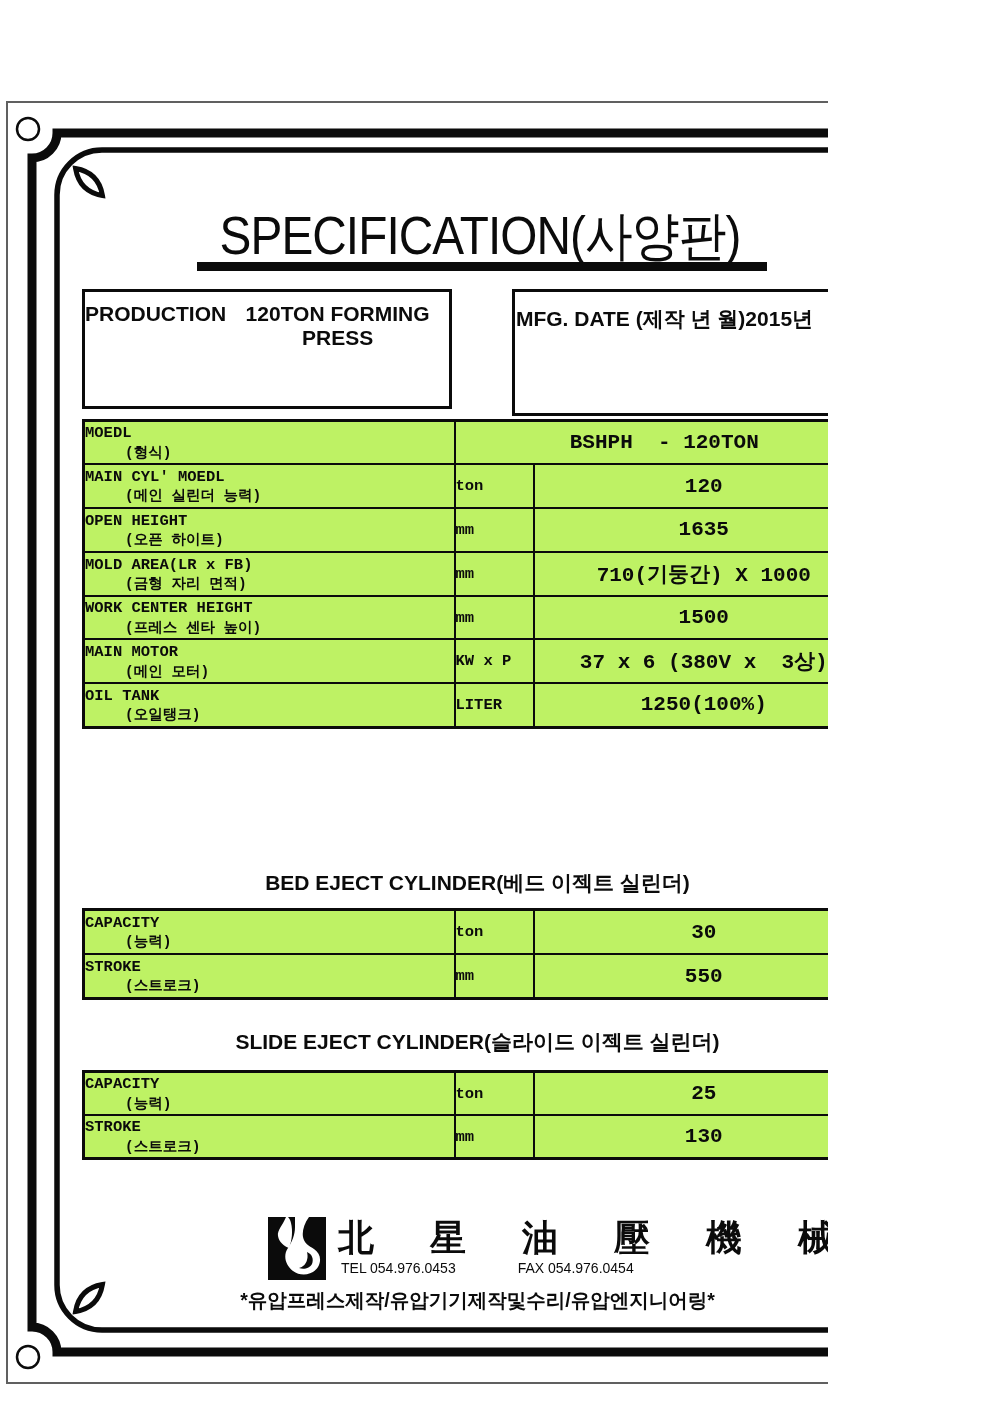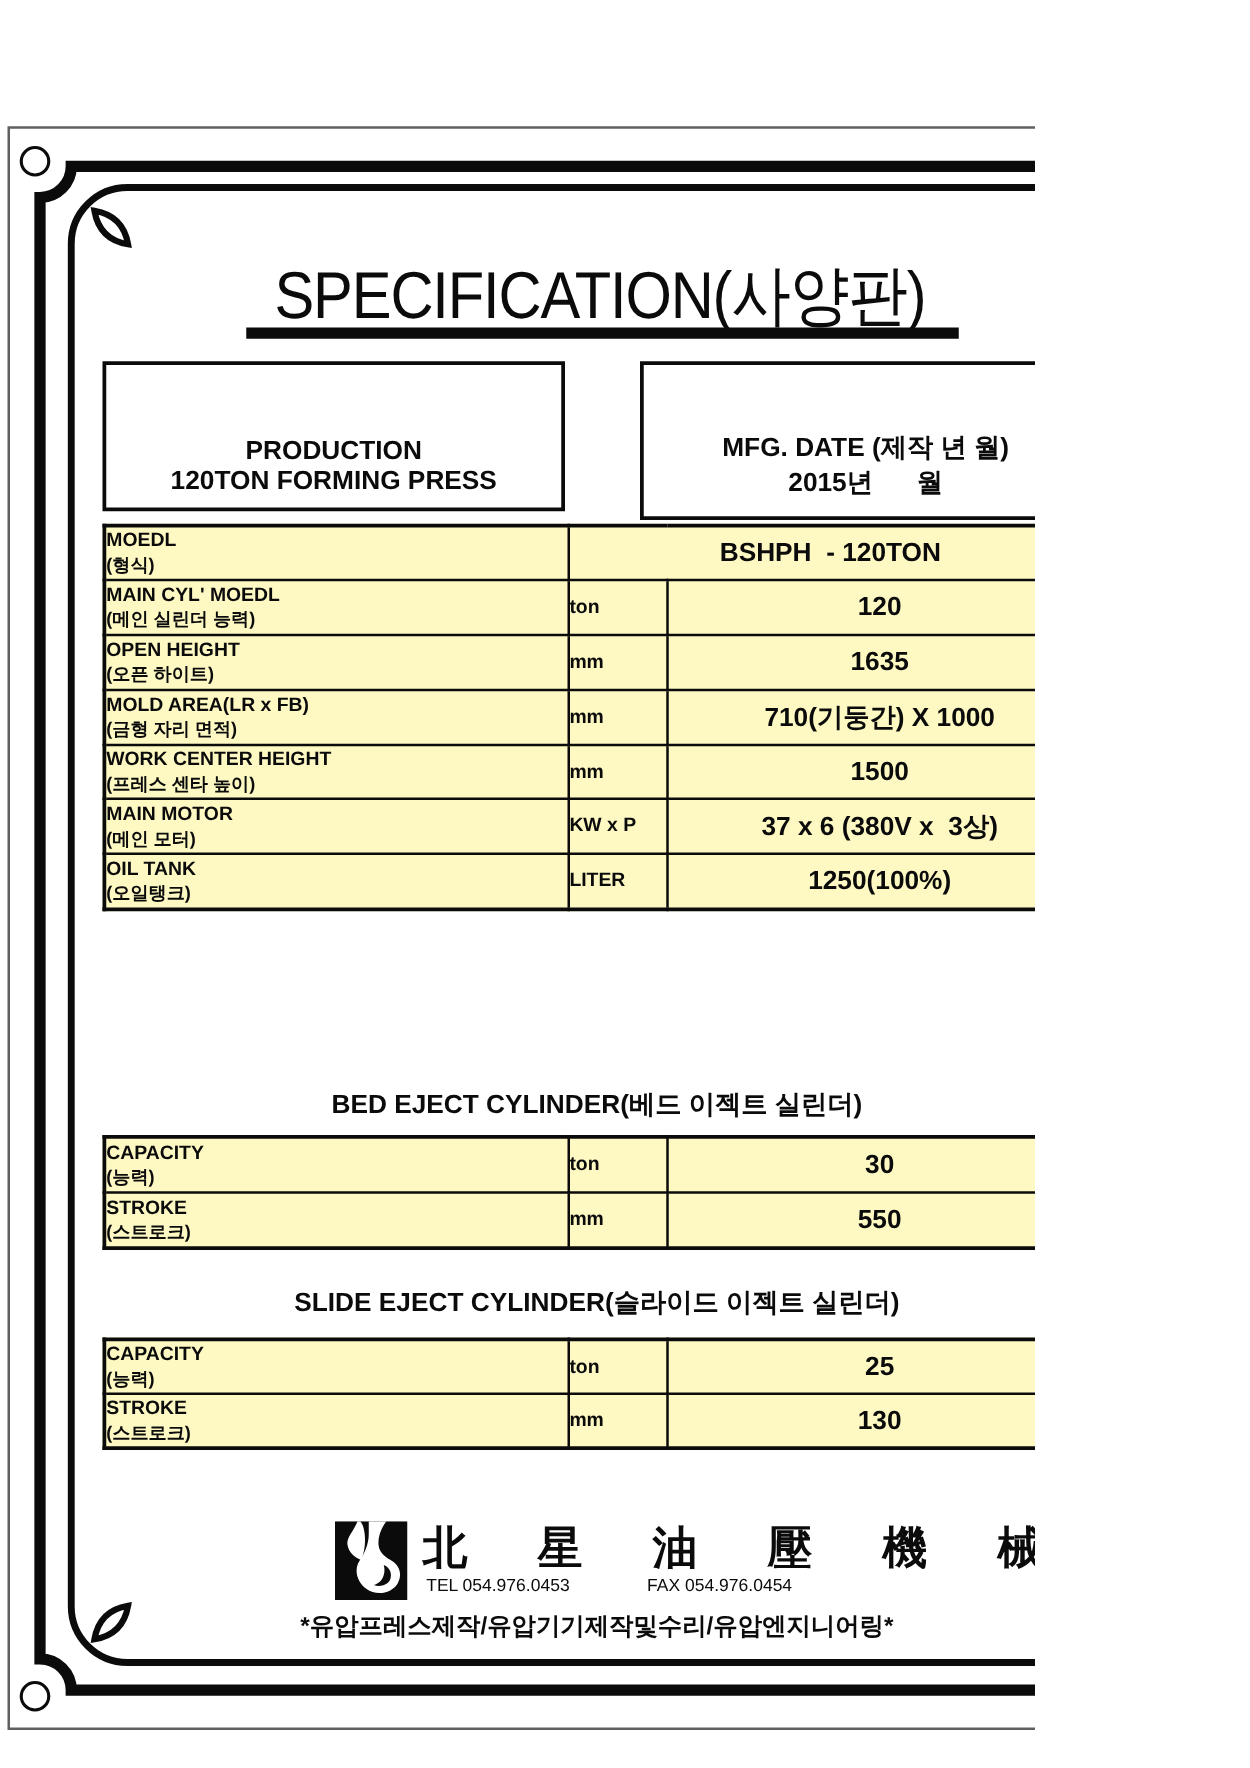--- a/index.html
+++ b/index.html
@@ -9,33 +9,33 @@
 
   .abs{position:absolute;}
 
   
   #title{left:57px;top:201px;width:846px;text-align:center;font-size:53px;
          font-weight:400;letter-spacing:-1px;white-space:pre;
          transform:scaleX(0.9);transform-origin:50% 50%;}
   #title-underline{left:197px;top:262px;width:570px;height:9px;background:#0b0b0b;}
 
   
-  .topbox{border:3px solid #0b0b0b;background:#fff;display:flex;flex-direction:column;
-          justify-content:flex-end;text-align:center;font-weight:700;font-size:21px;}
+  .topbox{border:3px solid #0b0b0b;background:#fff;display:flex;flex-direction:row;
+          justify-content:center;text-align:center;font-weight:700;font-size:21px;}
   #production-box{left:82px;top:289px;width:364px;height:95px;padding:10px 0 9px 0;}
   #mfg-box{left:512px;top:289px;width:355px;height:95px;padding:13px 0 13px 0;}
   .pre{white-space:pre;}
 
   
-  table.spec{border-collapse:collapse;table-layout:fixed;background:#fef9c3;}
+  table.spec{border-collapse:collapse;table-layout:fixed;background:#bef264;font-family:Liberation Mono, monospace;}
   table.spec td{border:2.5px solid #0b0b0b;padding:0;vertical-align:middle;overflow:hidden;}
   table.spec{border:3px solid #0b0b0b;}
   td.lbl{padding-left:8px;}
   .lbl-en{font-weight:700;font-size:15.5px;line-height:1.32;white-space:pre;}
-  .lbl-ko{font-weight:700;font-size:14.5px;line-height:1.25;white-space:pre;}
+  .lbl-ko{font-weight:700;font-size:14.5px;line-height:1.25;white-space:pre;padding-left:40px;}
   td.unit{text-align:left;font-weight:700;font-size:15.5px;white-space:pre;}
   td.val{text-align:center;font-weight:700;font-size:21px;white-space:pre;}
   #main-table{left:82px;top:419px;width:791px;}
   #main-table tr{height:43.8px;}
   #bed-table{left:82px;top:908px;width:791px;}
   #bed-table tr{height:44.5px;}
   #slide-table{left:82px;top:1070px;width:791px;}
   #slide-table tr{height:43.5px;}
   col.c-label{width:371px;} col.c-unit{width:79px;} col.c-value{width:341px;}
 

